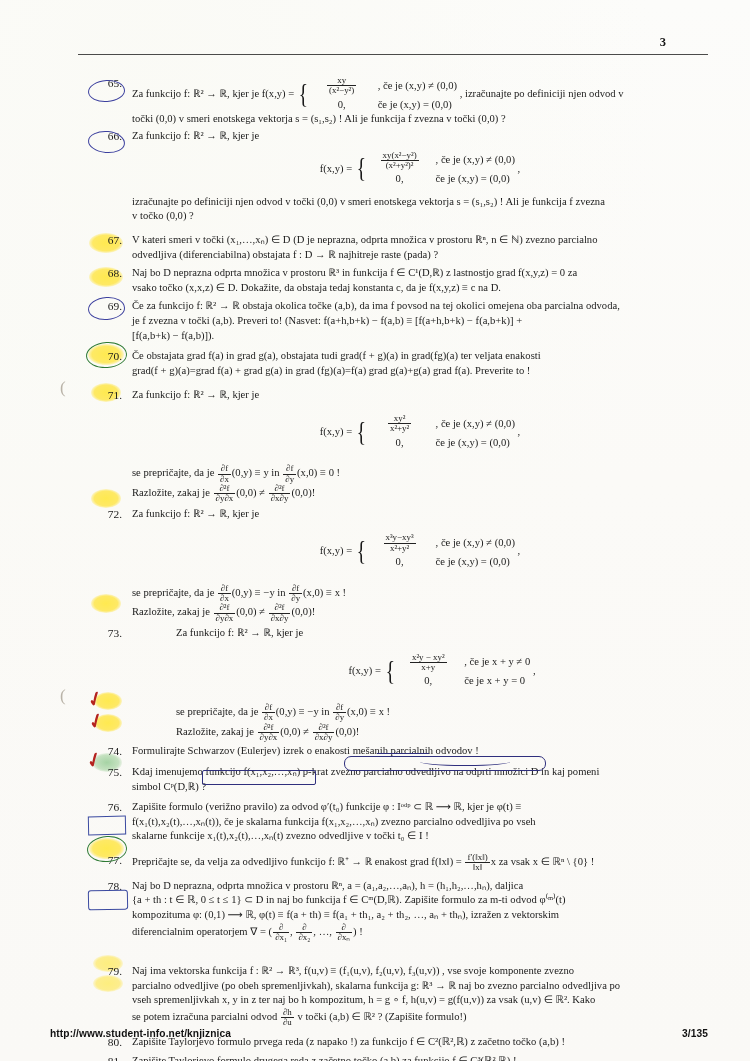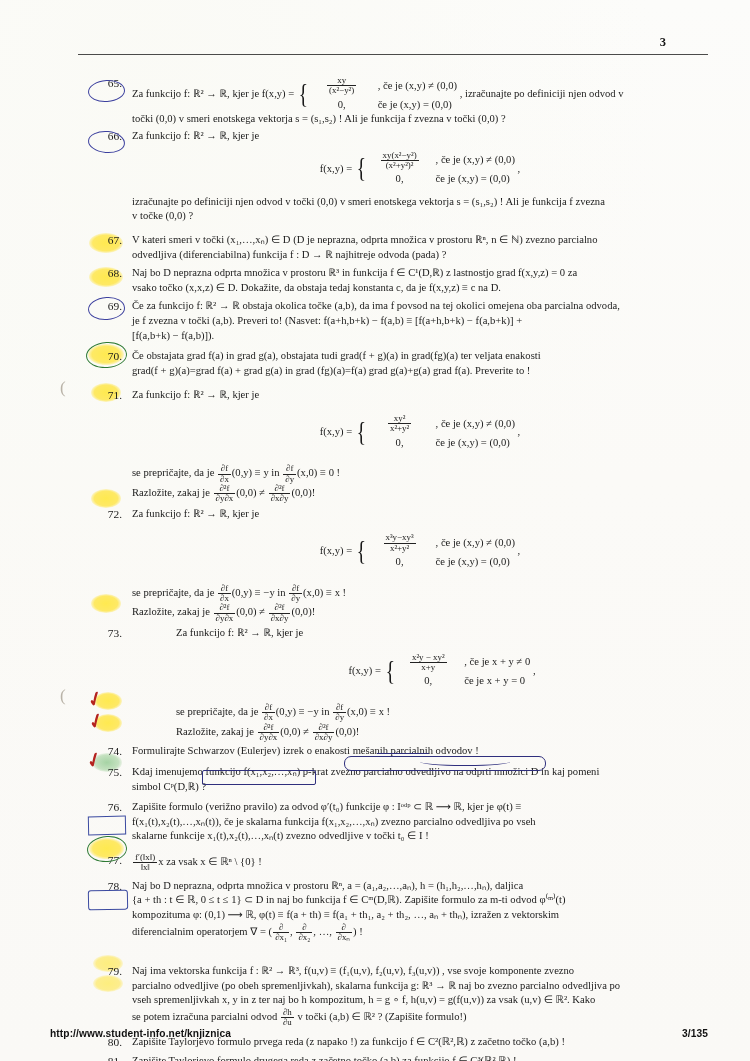--- a/index.html
+++ b/index.html
@@ -242,29 +242,29 @@
               </span>
               <span class="cases-row">
                 <span class="cval">0,</span>
                 <span class="ccond">če je (x,y) = (0,0)</span>
               </span>
             </span>
           </span>
           <span>,</span>
         </div>
         <p>izračunajte po definiciji njen odvod v točki (0,0) v smeri enotskega vektorja s = (s₁,s₂) ! Ali je funkcija f zvezna</p>
-        <p>v točke (0,0) ?</p>
+        <p>v točko (0,0) ?</p>
       </div>
     </div>
 
     <div class="item" style="margin-top:9px;">
       <div class="num">67.</div>
       <div class="txt">
         <p>V kateri smeri v točki   (x₁,…,xₙ) ∈ D (D je neprazna, odprta množica v prostoru ℝⁿ, n ∈ ℕ) zvezno parcialno</p>
-        <p>odvedljiva (diferenciabilna) funkcija f : D → ℝ najhitreje odvoda (pada) ?</p>
+        <p>odvedljiva (diferenciabilna) obstajata f : D → ℝ najhitreje raste (pada) ?</p>
       </div>
     </div>
 
     <div class="item" style="margin-top:4px;">
       <div class="num">68.</div>
       <div class="txt">
         <p>Naj bo D neprazna odprta množica v prostoru ℝ³ in funkcija f ∈ C¹(D,ℝ) z lastnostjo grad f(x,y,z) = 0 za</p>
         <p>vsako točko (x,x,z) ∈ D. Dokažite, da obstaja tedaj konstanta c, da je f(x,y,z) ≡ c na D.</p>
       </div>
     </div>
@@ -442,21 +442,21 @@
         <p>Zapišite formulo (verižno pravilo) za odvod φ′(t₀) funkcije φ : Iᵒᵈᵖ ⊂ ℝ ⟶ ℝ, kjer je φ(t) ≡</p>
         <p>f(x₁(t),x₂(t),…,xₙ(t)), če je skalarna funkcija f(x₁,x₂,…,xₙ) zvezno parcialno odvedljiva po vseh</p>
         <p>skalarne funkcije x₁(t),x₂(t),…,xₙ(t) zvezno odvedljive v točki t₀ ∈ I !</p>
       </div>
     </div>
 
     <div class="item" style="margin-top:9px;">
       <div class="num">77.</div>
       <div class="txt">
         <p>
-          <span class="frac">
+          <span>Prepričajte se, da velja za odvedljivo funkcijo f: ℝ⁺ → ℝ enakost grad f(‖x‖) = </span><span class="frac">
               <span class="nu">f′(‖x‖)</span>
               <span class="de">‖x‖</span>
             </span><span>x za vsak x ∈ ℝⁿ \ {0} !</span>
         </p>
       </div>
     </div>
 
     <div class="item" style="margin-top:6px;">
       <div class="num">78.</div>
       <div class="txt">

